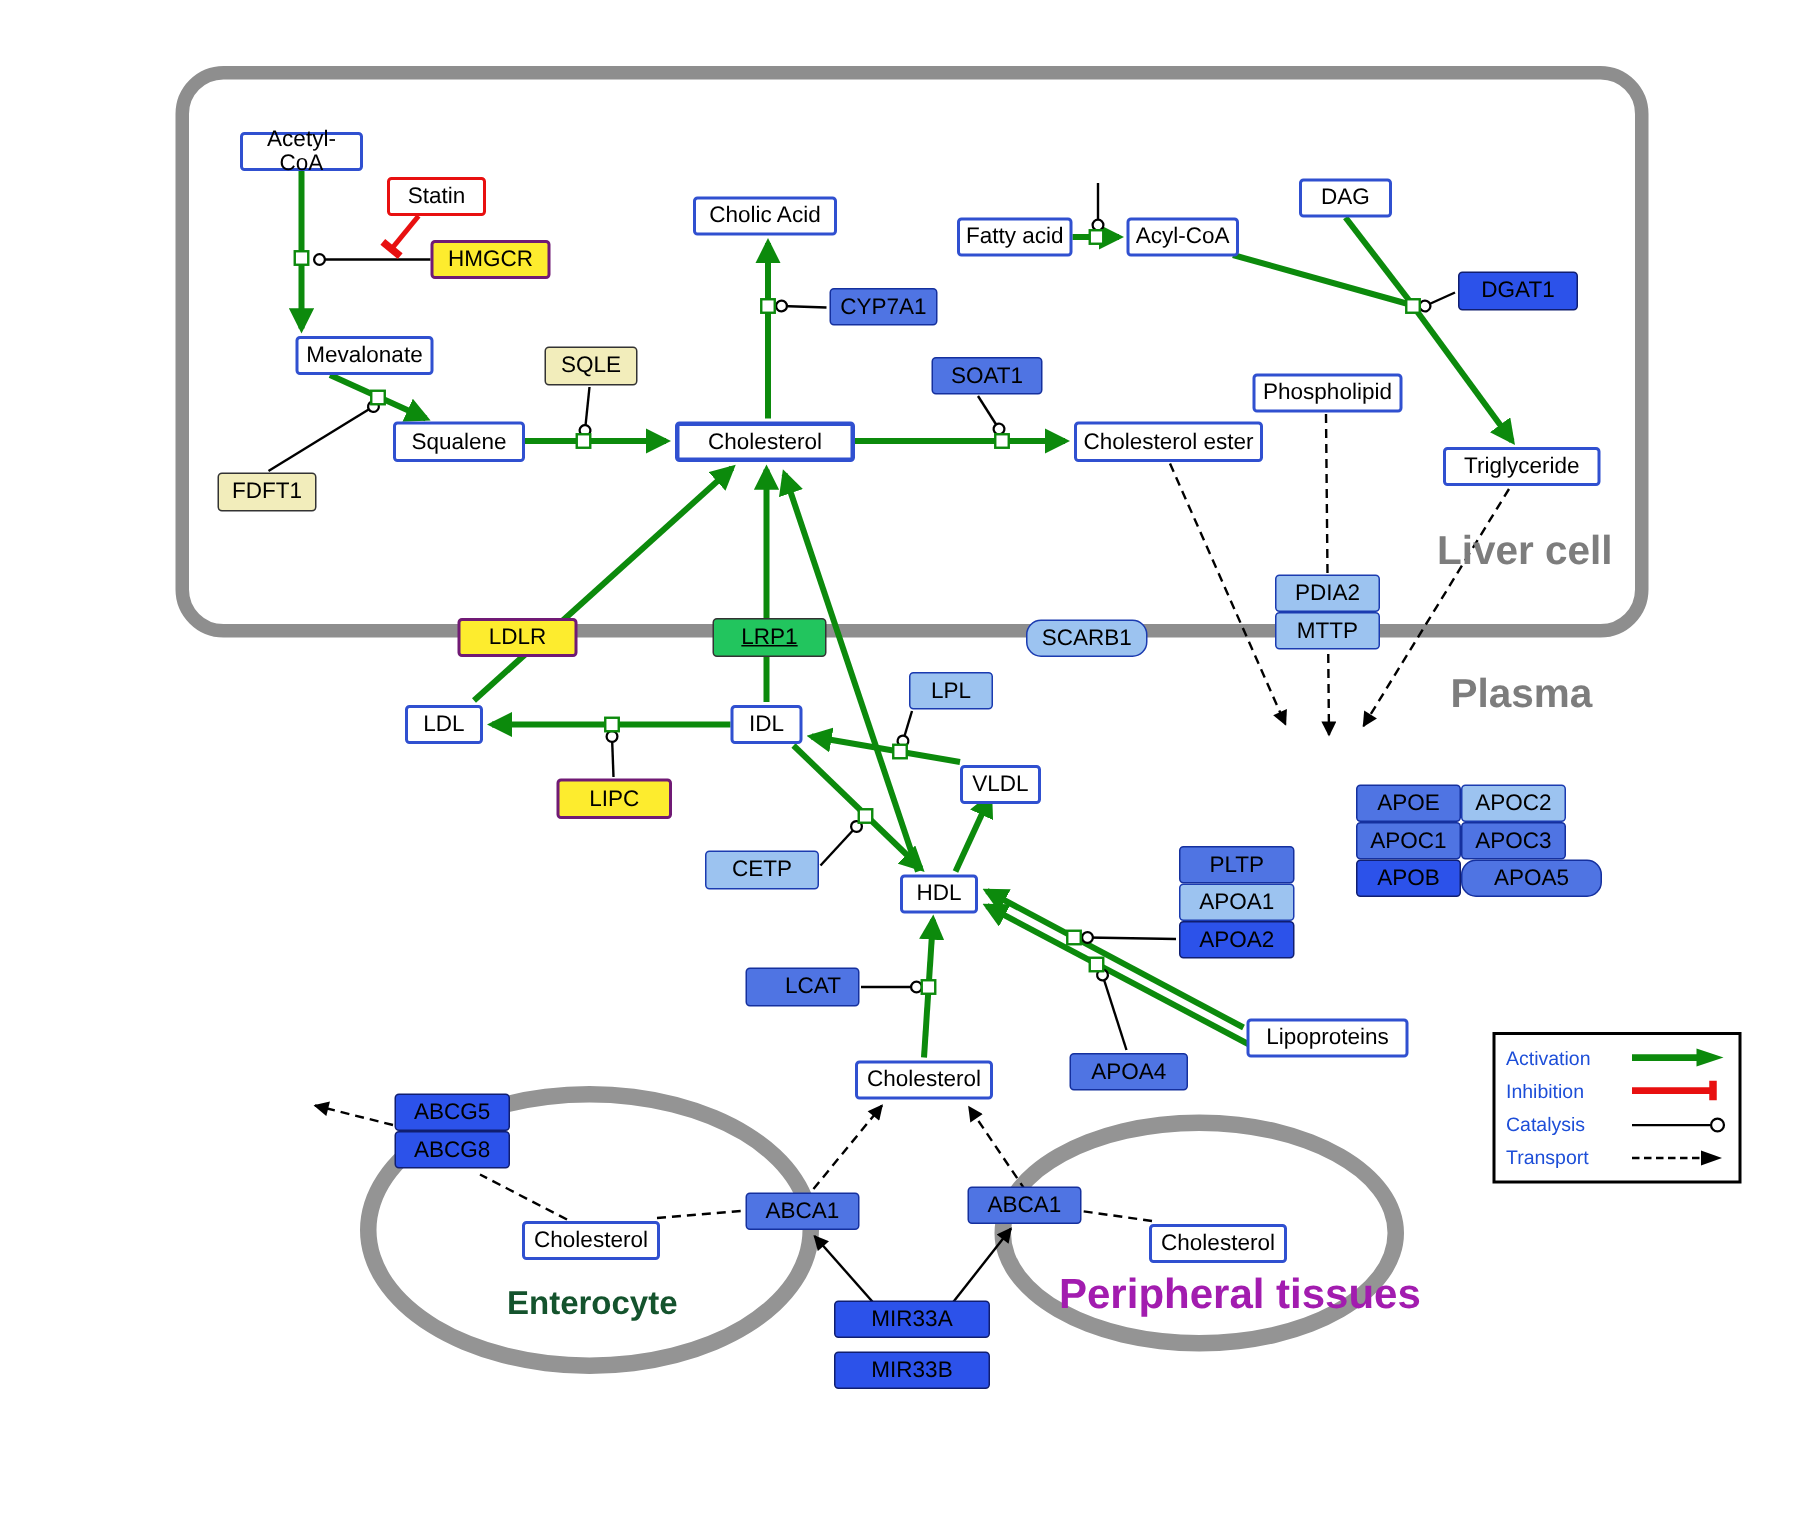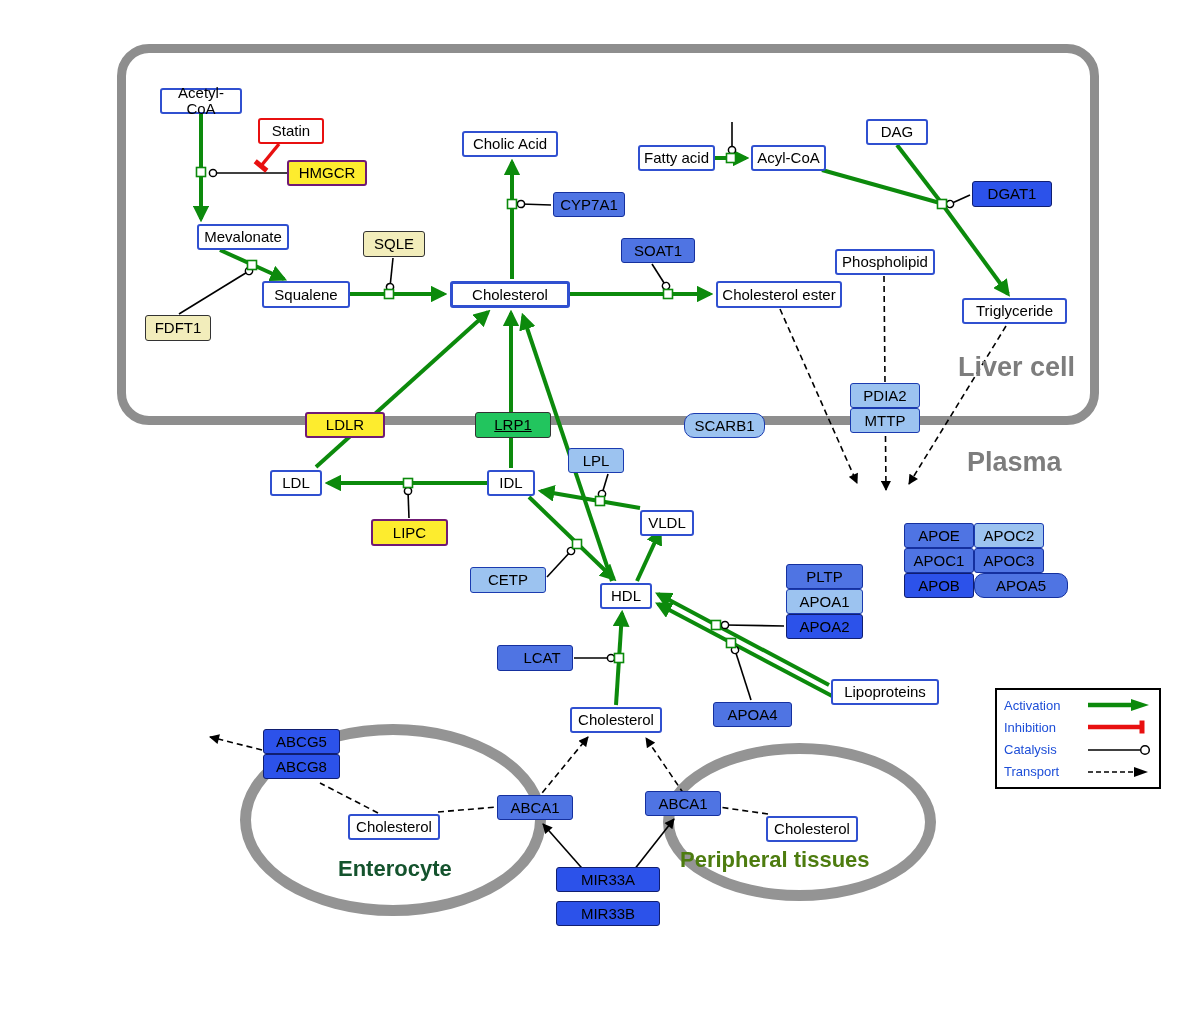--- a/index.html
+++ b/index.html
@@ -18,21 +18,21 @@
   .yellow{background:#fdec2e;border:2px solid #701a75;}
   .paleyellow{background:#f2edbb;border:1.5px solid #333;}
   .lrp{background:#22c55e;border:1.5px solid #333;text-decoration:underline;}
   .lightblue{background:#9cc3f0;border:1.5px solid #1b3bb0;}
   .medblue{background:#4f74e3;border:1.5px solid #15309e;}
   .darkblue{background:#2c52ea;border:1.5px solid #101e70;}
   .comp-label{position:absolute;z-index:3;font-weight:bold;color:#7d7d7d;}
   #liver-label{left:958px;top:352px;font-size:27px;}
   #plasma-label{left:967px;top:447px;font-size:27px;}
   #enterocyte-label{left:338px;top:856px;font-size:22px;color:#14532d;}
-  #peripheral-label{left:680px;top:847px;font-size:22px;color:#4d7c0f;}
+  #peripheral-label{left:706px;top:847px;font-size:28px;color:#a21caf;}
   #legend{position:absolute;z-index:4;left:995px;top:688px;width:166px;height:101px;
           background:#fff;border:2.5px solid #000;box-sizing:border-box;padding:5px 7px;
           display:flex;flex-direction:column;justify-content:space-between;}
   .legend-row{display:flex;align-items:center;justify-content:space-between;height:20px;}
   .legend-row span{font-size:13px;color:#1d4ed8;}
 </style>
 </head>
 <body>
 
 <div id="canvas">
@@ -149,21 +149,21 @@
   <div class="node" style="left:962px;top:298px;width:105px;height:26px;">Triglyceride</div>
   <div class="node lightblue" style="left:850px;top:383px;width:70px;height:25px;">PDIA2</div>
   <div class="node lightblue" style="left:850px;top:408px;width:70px;height:25px;">MTTP</div>
 
   <div class="node yellow" style="left:305px;top:412px;width:80px;height:26px;">LDLR</div>
   <div class="node lrp" style="left:475px;top:412px;width:76px;height:26px;">LRP1</div>
   <div class="node lightblue" style="left:684px;top:413px;width:81px;height:25px;border-radius:10px;">SCARB1</div>
 
   <div class="node" style="left:270px;top:470px;width:52px;height:26px;">LDL</div>
   <div class="node" style="left:487px;top:470px;width:48px;height:26px;">IDL</div>
-  <div class="node lightblue" style="left:568px;top:448px;width:56px;height:25px;">LPL</div>
+  <div class="node lightblue" style="left:606px;top:448px;width:56px;height:25px;">LPL</div>
   <div class="node" style="left:640px;top:500px;width:54px;height:26px;margin-top:10px;">VLDL</div>
   <div class="node yellow" style="left:371px;top:519px;width:77px;height:27px;">LIPC</div>
   <div class="node lightblue" style="left:470px;top:567px;width:76px;height:26px;">CETP</div>
   <div class="node" style="left:600px;top:583px;width:52px;height:26px;">HDL</div>
   <div class="node medblue" style="left:497px;top:645px;width:76px;height:26px;padding-left:16px;">LCAT</div>
   <div class="node medblue" style="left:786px;top:564px;width:77px;height:25px;">PLTP</div>
   <div class="node lightblue" style="left:786px;top:589px;width:77px;height:25px;">APOA1</div>
   <div class="node darkblue" style="left:786px;top:614px;width:77px;height:25px;">APOA2</div>
   <div class="node medblue" style="left:713px;top:702px;width:79px;height:25px;">APOA4</div>
   <div class="node" style="left:831px;top:679px;width:108px;height:26px;">Lipoproteins</div>

